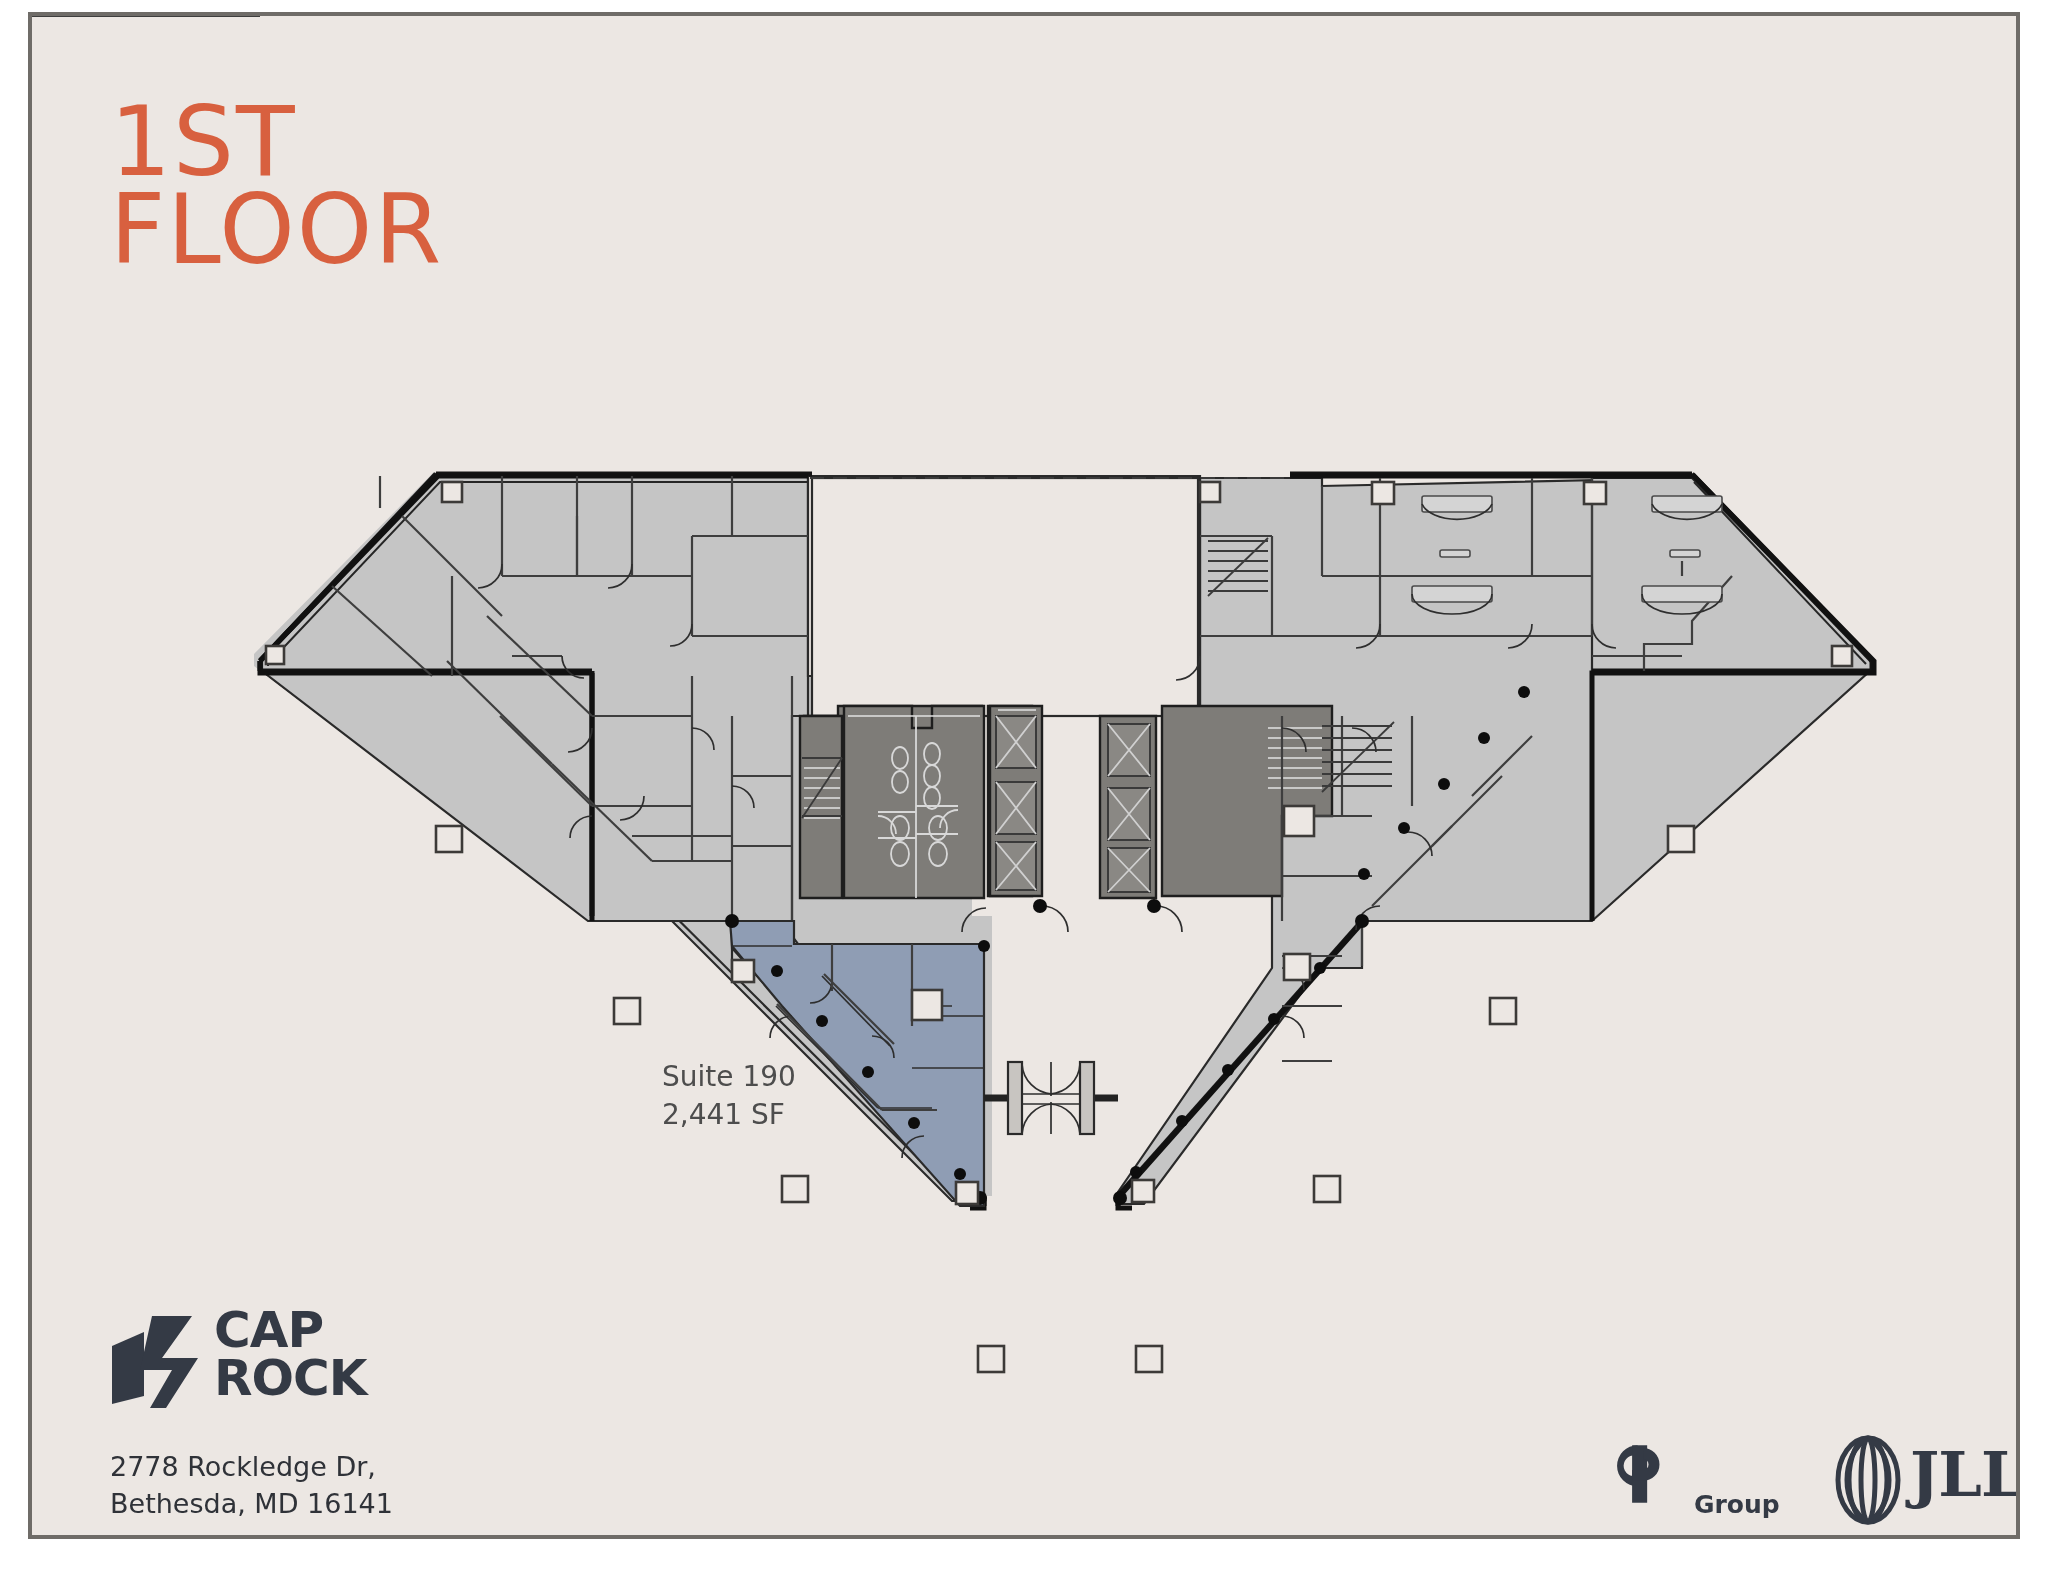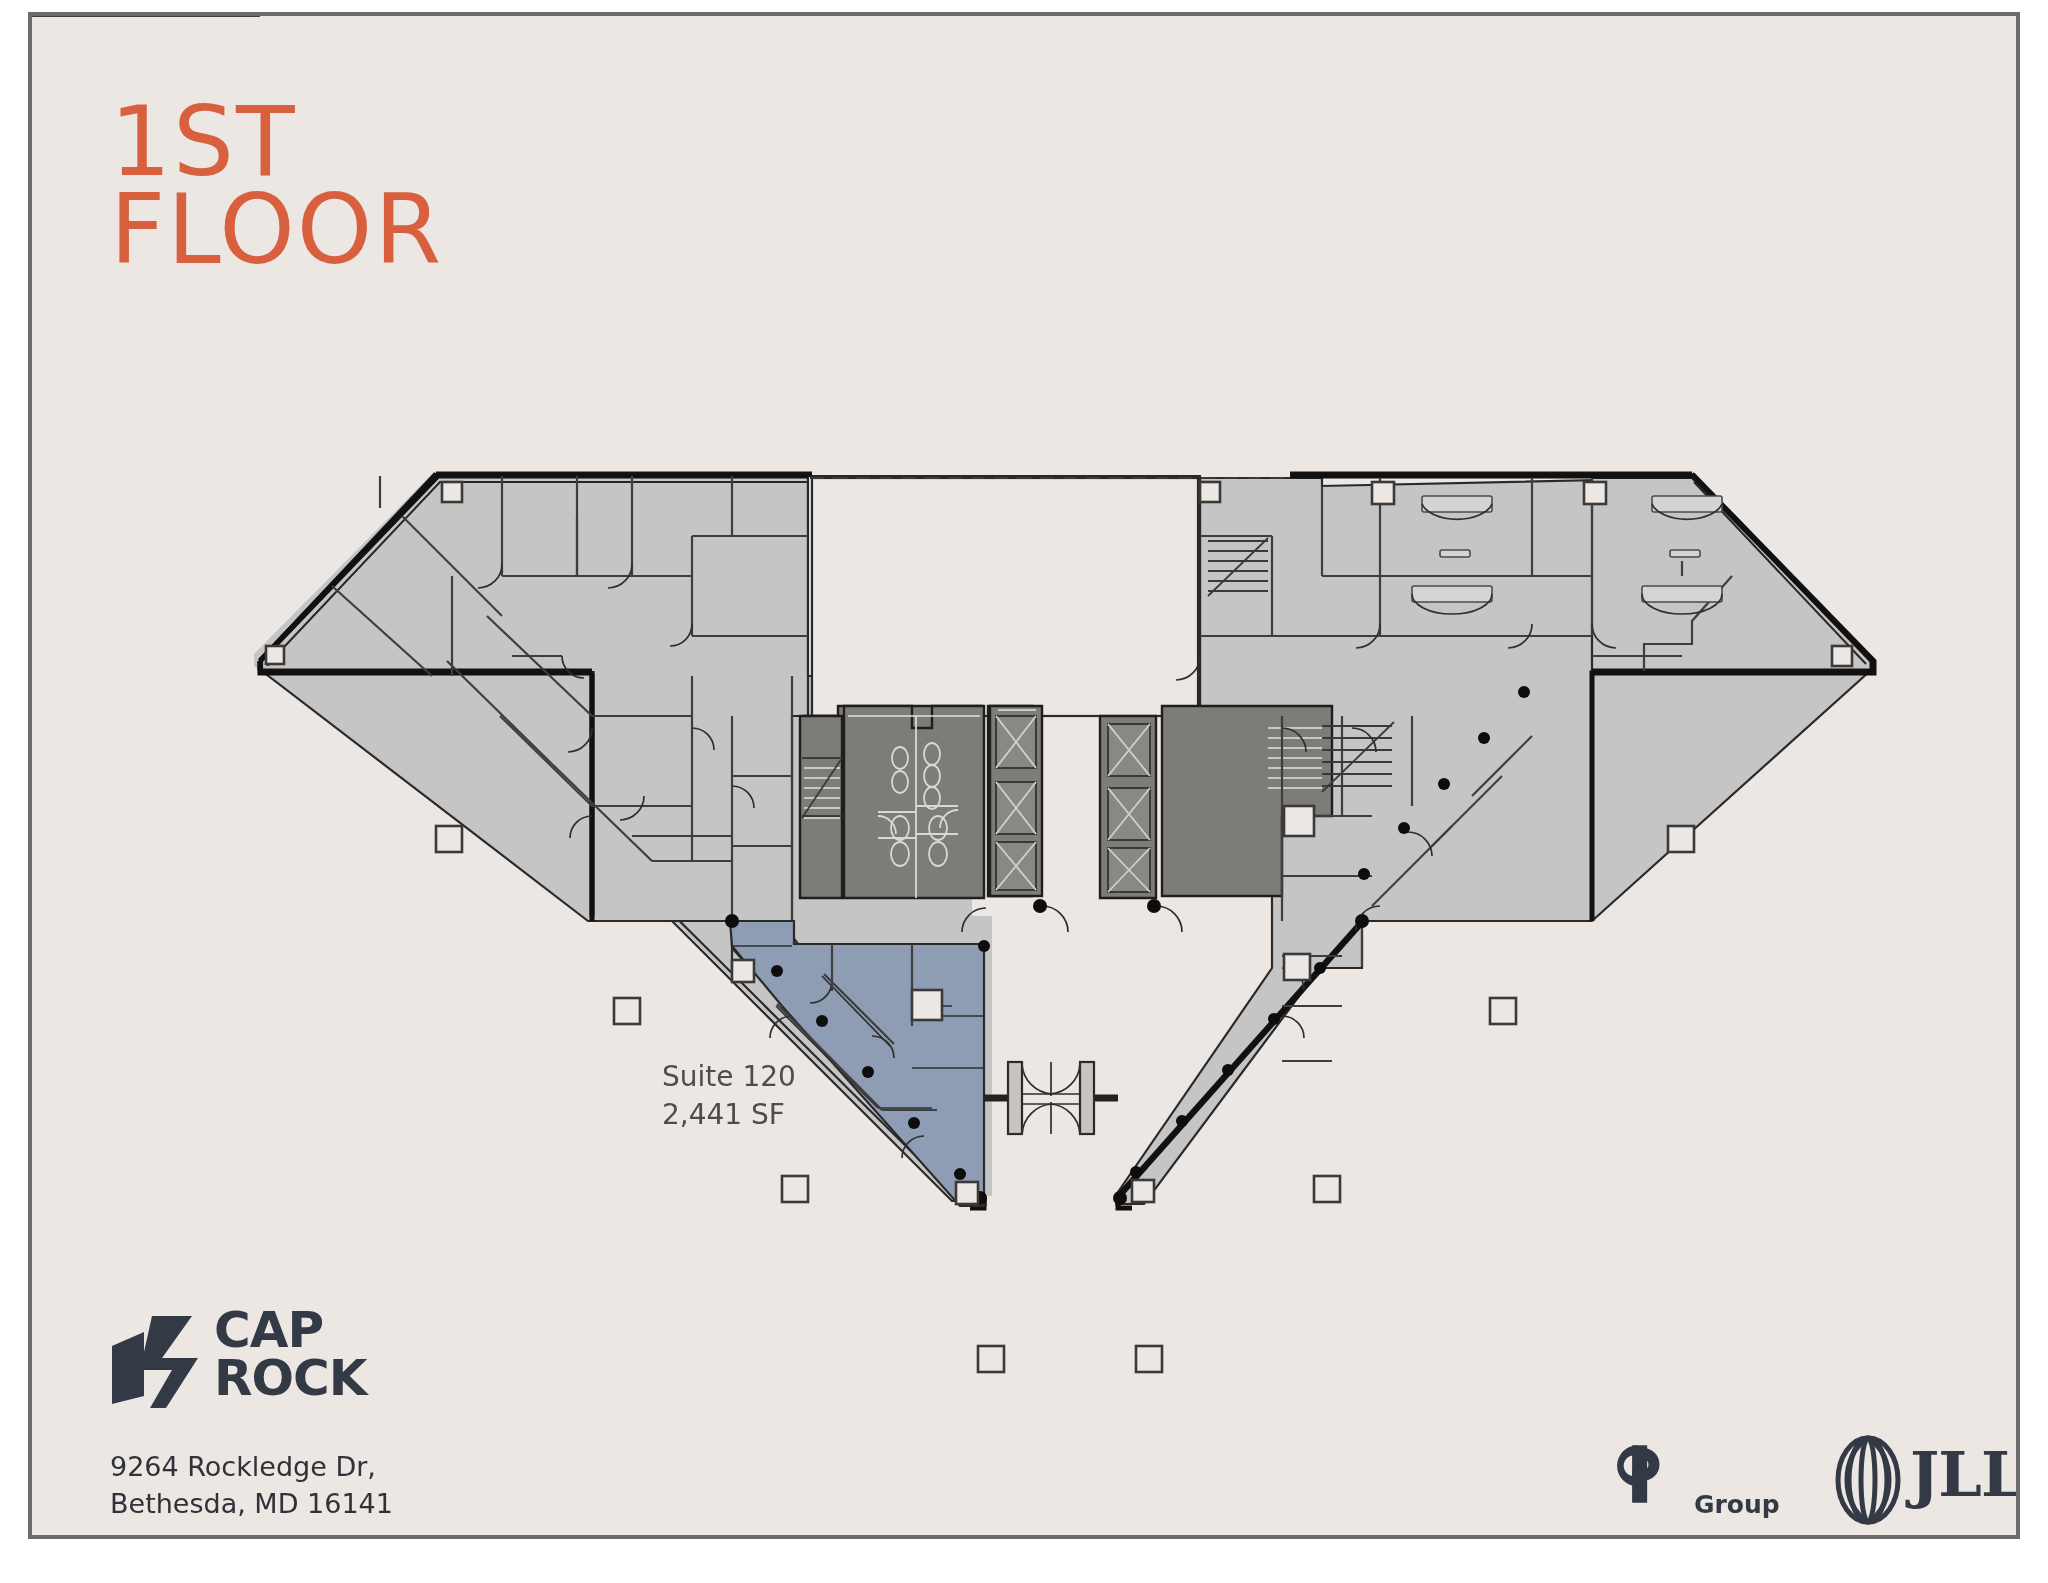--- a/index.html
+++ b/index.html
@@ -588,38 +588,38 @@
       <rect x="946" y="1330" width="26" height="26"></rect>
       <rect x="1104" y="1330" width="26" height="26"></rect>
       <rect x="1282" y="1160" width="26" height="26"></rect>
       <rect x="1458" y="982" width="26" height="26"></rect>
       <rect x="1636" y="810" width="26" height="26"></rect>
     </g>
 
   </svg>
 
   <div id="suite-label">
-    <div>Suite 120</div>
+    <div>Suite 190</div>
     <div>2,441 SF</div>
   </div>
 
   <div id="caprock">
     <svg class="mark" viewBox="0 0 96 100">
       <polygon points="2,34 34,20 34,84 2,92" fill="#343a45"></polygon>
       <polygon points="42,4 82,4 52,46 88,46 56,96 40,96 62,58 30,58" fill="#343a45"></polygon>
       <polygon points="42,4 80,4 50,48 42,48" fill="#343a45"></polygon>
     </svg>
     <div class="words">
       <span>CAP</span>
       <span>ROCK</span>
     </div>
   </div>
 
   <div id="address">
-    <span>9264 Rockledge Dr,</span>
+    <span>2778 Rockledge Dr,</span>
     <span>Bethesda, MD 16141</span>
   </div>
 
   <div id="jll-logo">
     <svg viewBox="0 0 200 100" style="position:absolute;left:0;top:0;width:200px;height:100px;">
       <g fill="none" stroke="#343a45" stroke-width="5">
         <ellipse cx="36" cy="48" rx="30" ry="42"></ellipse>
         <ellipse cx="36" cy="48" rx="19" ry="42"></ellipse>
         <ellipse cx="36" cy="48" rx="7" ry="42"></ellipse>
         <path d="M 36,6 C 8,22 8,74 36,90"></path>

